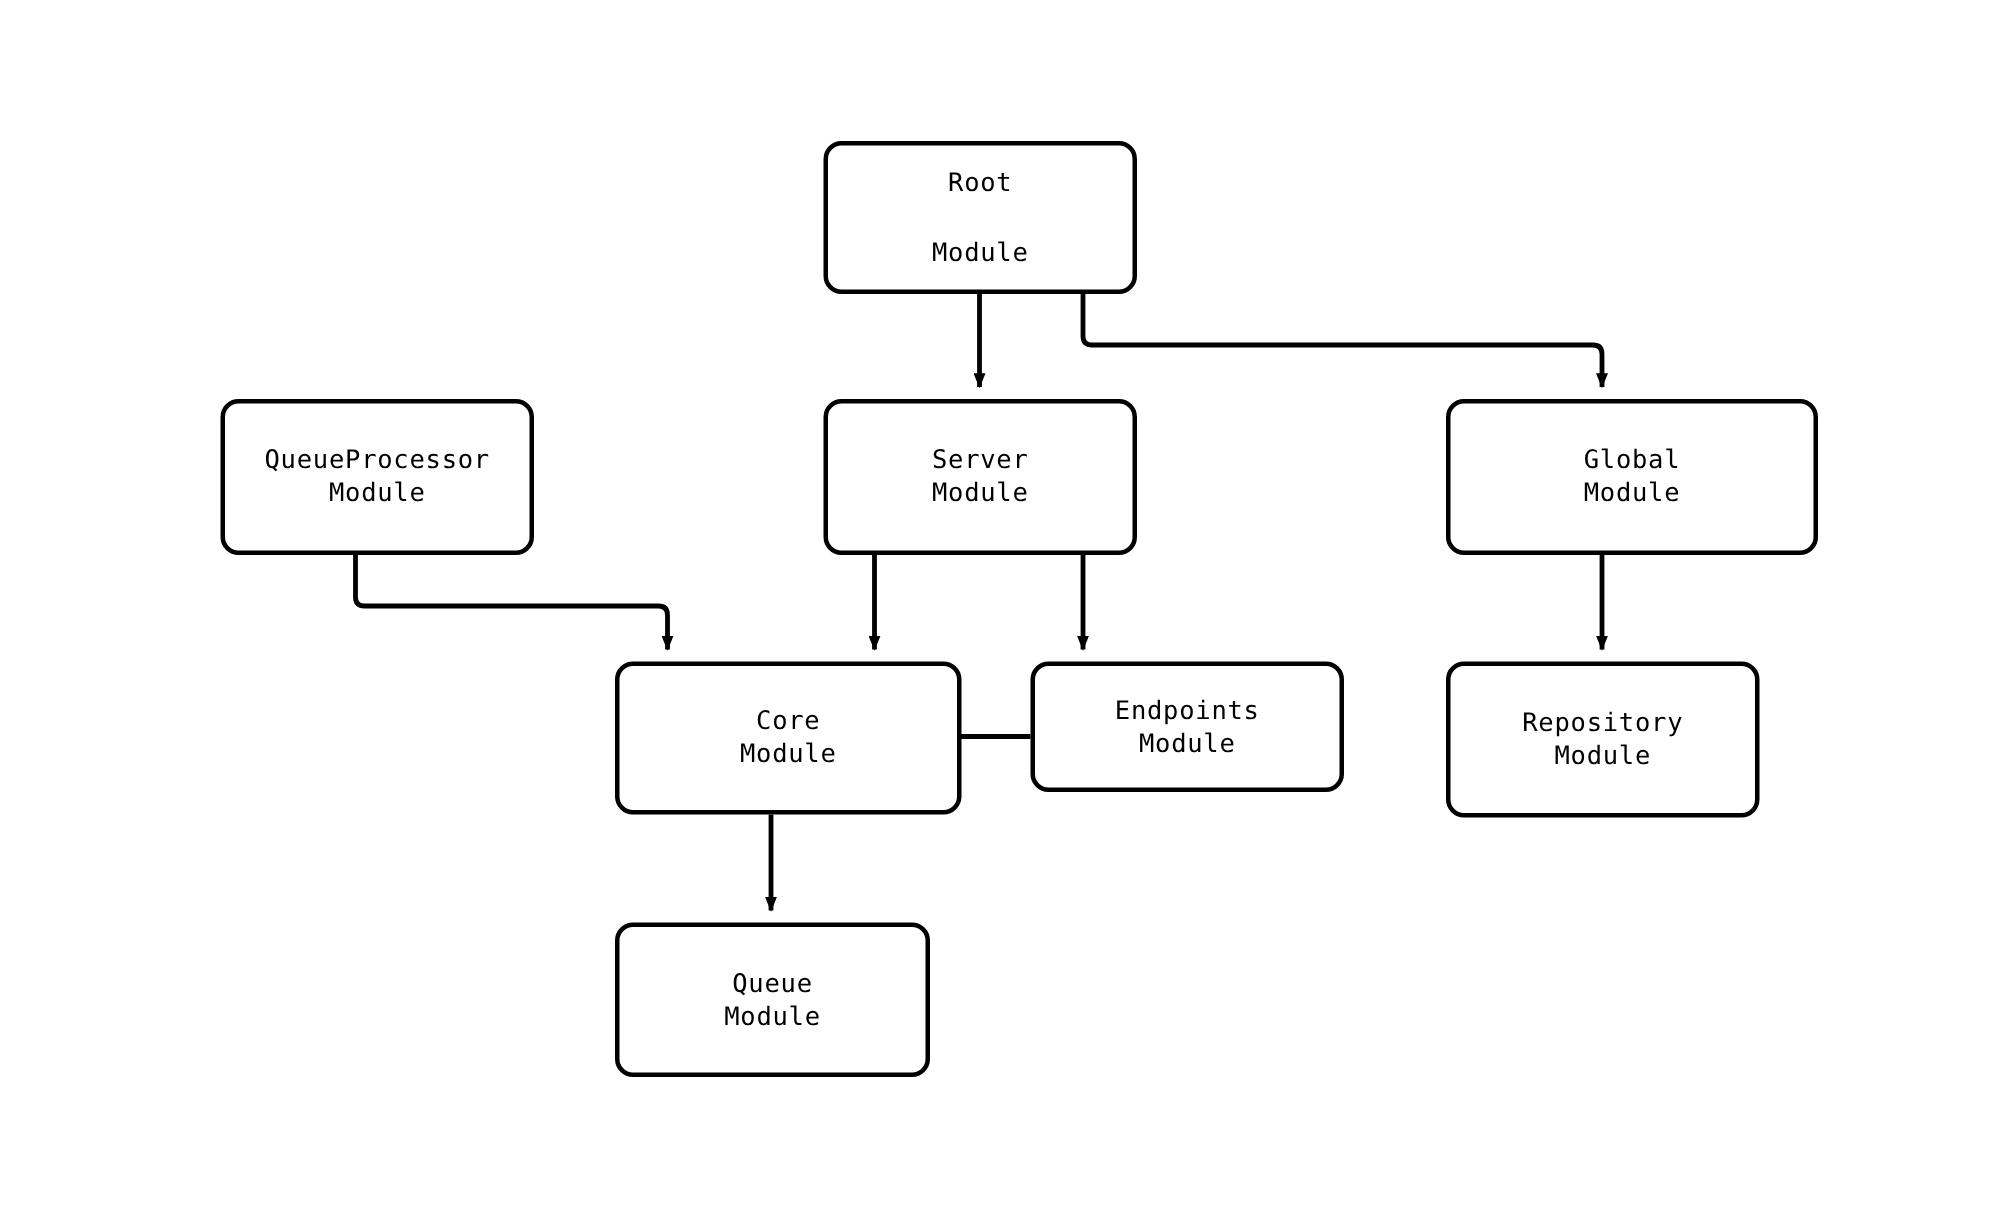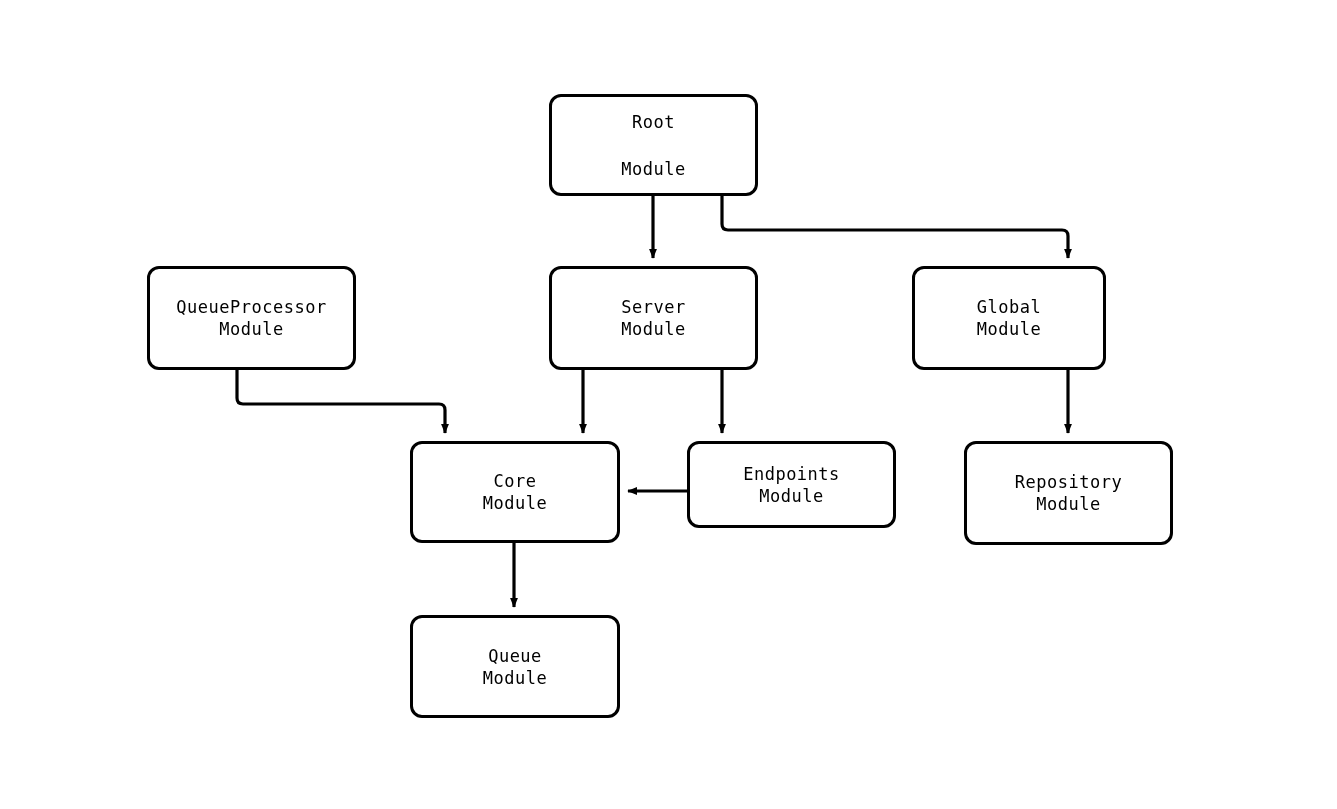--- a/index.html
+++ b/index.html
@@ -86,26 +86,26 @@
   <div class="node" style="left:133px; top:266px; width:209px; height:104px;margin-left:14px;">
     <div class="node-line">QueueProcessor</div>
     <div class="node-line">Module</div>
   </div>
 
   <div class="node" style="left:549px; top:266px; width:209px; height:104px;">
     <div class="node-line">Server</div>
     <div class="node-line">Module</div>
   </div>
 
-  <div class="node" style="left:912px; top:266px; width:194px; height:104px;">
+  <div class="node" style="left:964px; top:266px; width:248px; height:104px;">
     <div class="node-line">Global</div>
     <div class="node-line">Module</div>
   </div>
 
-  <div class="node" style="left:410px; top:441px; width:210px; height:102px;">
+  <div class="node" style="left:410px; top:441px; width:231px; height:102px;">
     <div class="node-line">Core</div>
     <div class="node-line">Module</div>
   </div>
 
   <div class="node" style="left:687px; top:441px; width:209px; height:87px;">
     <div class="node-line">Endpoints</div>
     <div class="node-line">Module</div>
   </div>
 
   <div class="node" style="left:964px; top:441px; width:209px; height:104px;text-align:center;">

